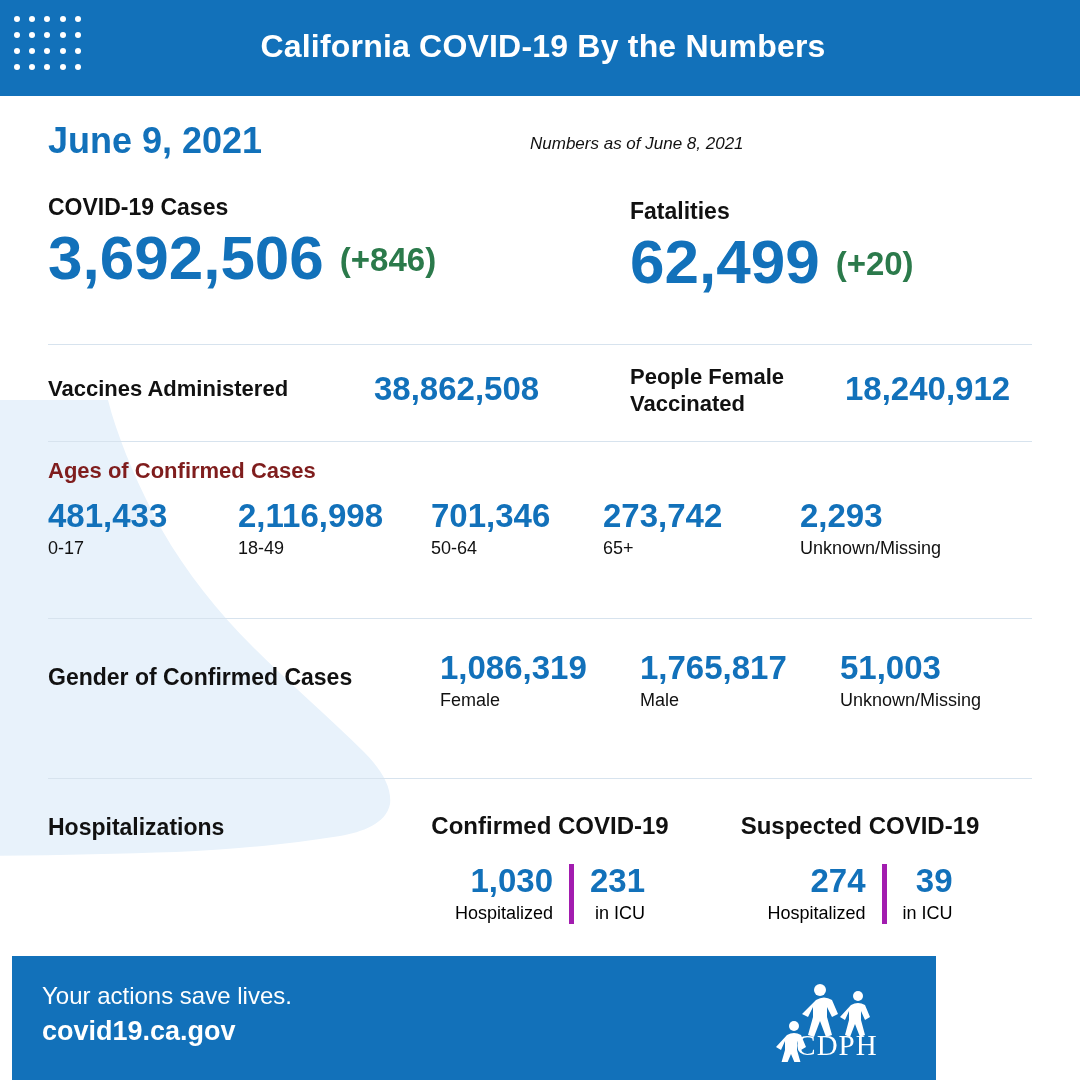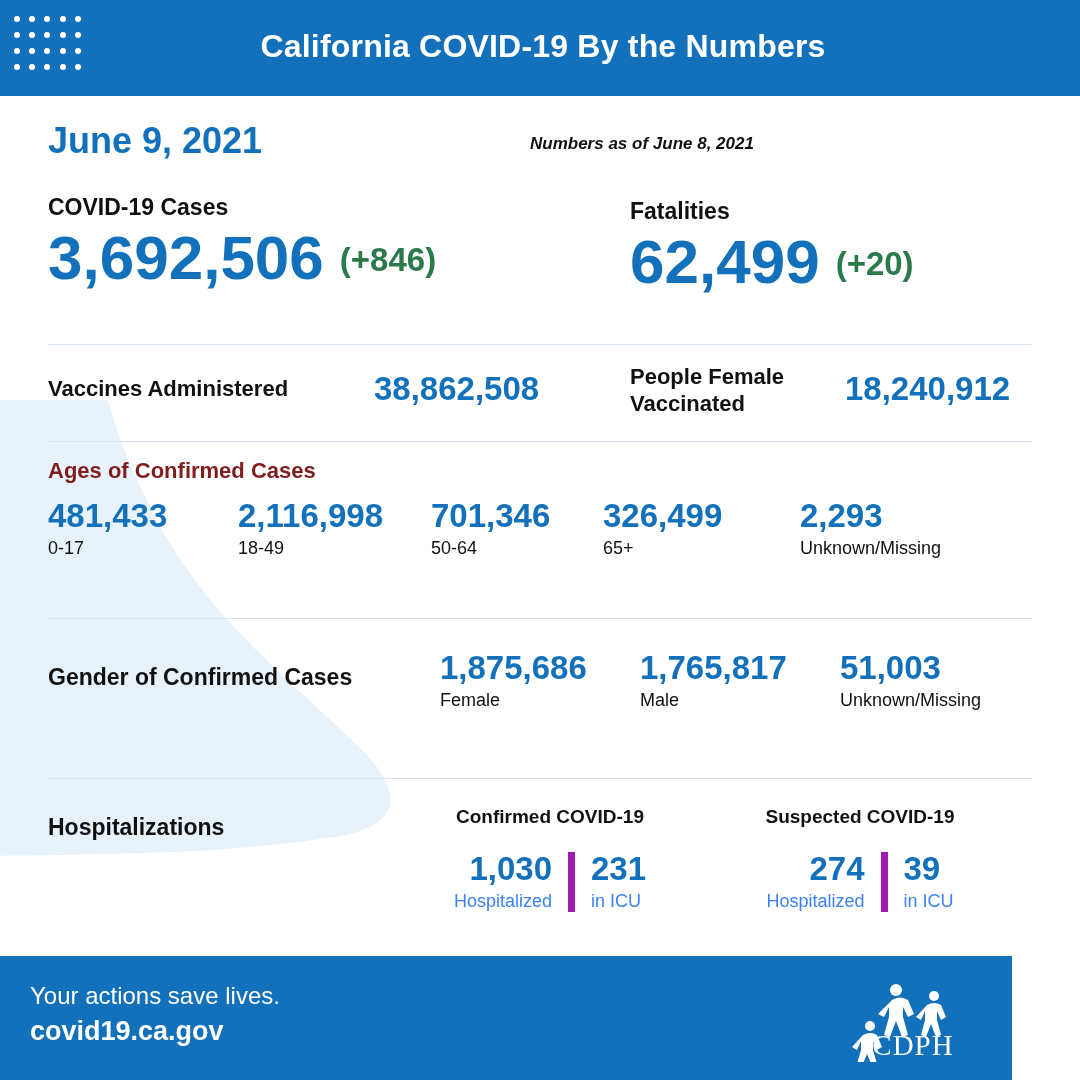--- a/index.html
+++ b/index.html
@@ -72,21 +72,21 @@
   #date {
     position: absolute; left: 48px; top: 24px;
     color: #1271ba;
     font-size: 36px;
     font-weight: bold;
   }
   #as-of {
     position: absolute; left: 530px; top: 38px;
     color: #111111;
     font-size: 17px;
-    font-weight: bold;
+    font-weight: normal;
     font-style: italic;
   }
 
   
   .stat-label {
     color: #111111;
     font-size: 23px;
     font-weight: bold;
   }
   .stat-big {
@@ -160,37 +160,38 @@
     position: absolute; left: 48px; top: 718px;
     color: #111111; font-size: 23px; font-weight: bold;
   }
   #hosp-groups {
     position: absolute; left: 395px; top: 710px;
     width: 640px;
     display: flex;
   }
   .hosp-group { width: 310px; }
   .hosp-group-title {
-    color: #111111; font-size: 19px; font-weight: bold;
+    color: #111111; font-size: 24px; font-weight: bold;
     text-align: center;
+    margin-top: 6px;
   }
   .hosp-pair {
     display: flex; justify-content: center; align-items: flex-start;
     margin-top: 24px;
   }
   .hosp-item { text-align: center; padding: 0 14px; }
   .hosp-item.left { text-align: right; padding-right: 16px; }
-  .hosp-item.right { text-align: left; padding-left: 16px; border-left: 7px solid #a21caf; }
+  .hosp-item.right { text-align: right; padding-left: 16px; border-left: 5px solid #a21caf; }
   .hosp-val { color: #1271ba; font-size: 33px; font-weight: bold; line-height: 1.05; }
-  .hosp-lab { color: #3b82f6; font-size: 18px; margin-top: 4px; }
+  .hosp-lab { color: #000000; font-size: 18px; margin-top: 4px; }
 
   
   #footer {
-    position: absolute; bottom: 0; left: 0;
-    width: 1012px; height: 124px;
+    position: absolute; bottom: 0; left: 12px;
+    width: 924px; height: 124px;
     background: #1271ba;
     padding-left: 14px;
   }
   #footer-line1 {
     position: absolute; left: 30px; top: 26px;
     color: #ffffff; font-size: 24px;
   }
   #footer-line2 {
     position: absolute; left: 30px; top: 60px;
     color: #ffffff; font-size: 27px; font-weight: bold;
@@ -287,35 +288,35 @@
       </div>
       <div class="age-cell" style="width:193px">
         <div class="age-val">2,116,998</div>
         <div class="age-lab">18-49</div>
       </div>
       <div class="age-cell" style="width:172px">
         <div class="age-val">701,346</div>
         <div class="age-lab">50-64</div>
       </div>
       <div class="age-cell" style="width:197px">
-        <div class="age-val">326,499</div>
+        <div class="age-val">273,742</div>
         <div class="age-lab">65+</div>
       </div>
       <div class="age-cell" style="width:230px">
         <div class="age-val">2,293</div>
         <div class="age-lab">Unknown/Missing</div>
       </div>
     </div>
 
     <div class="divider" style="top:522px"></div>
 
     <div id="gender-title">Gender of Confirmed Cases</div>
     <div id="gender-row">
       <div style="width:200px">
-        <div class="gen-val">1,875,686</div>
+        <div class="gen-val">1,086,319</div>
         <div class="gen-lab">Female</div>
       </div>
       <div style="width:200px">
         <div class="gen-val">1,765,817</div>
         <div class="gen-lab">Male</div>
       </div>
       <div style="width:220px">
         <div class="gen-val">51,003</div>
         <div class="gen-lab">Unknown/Missing</div>
       </div>

